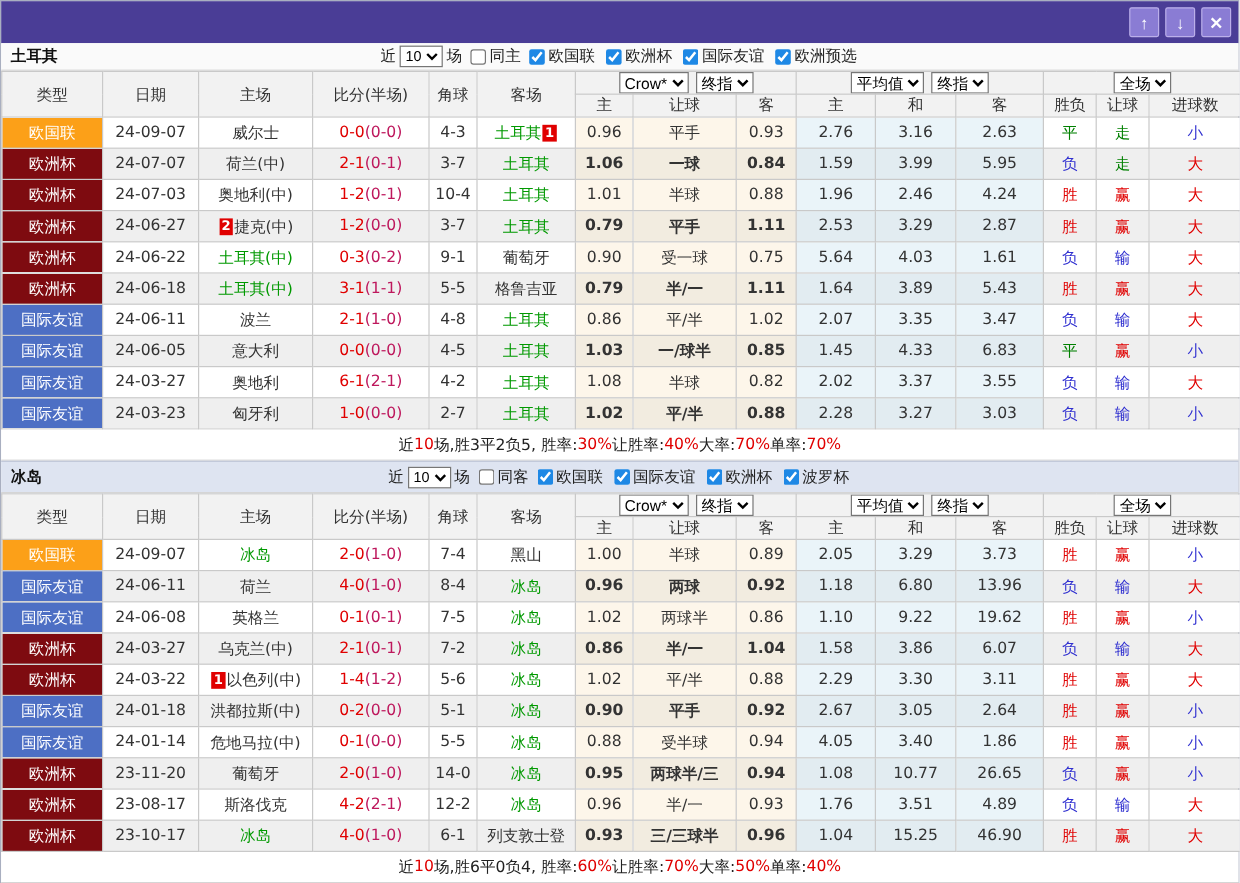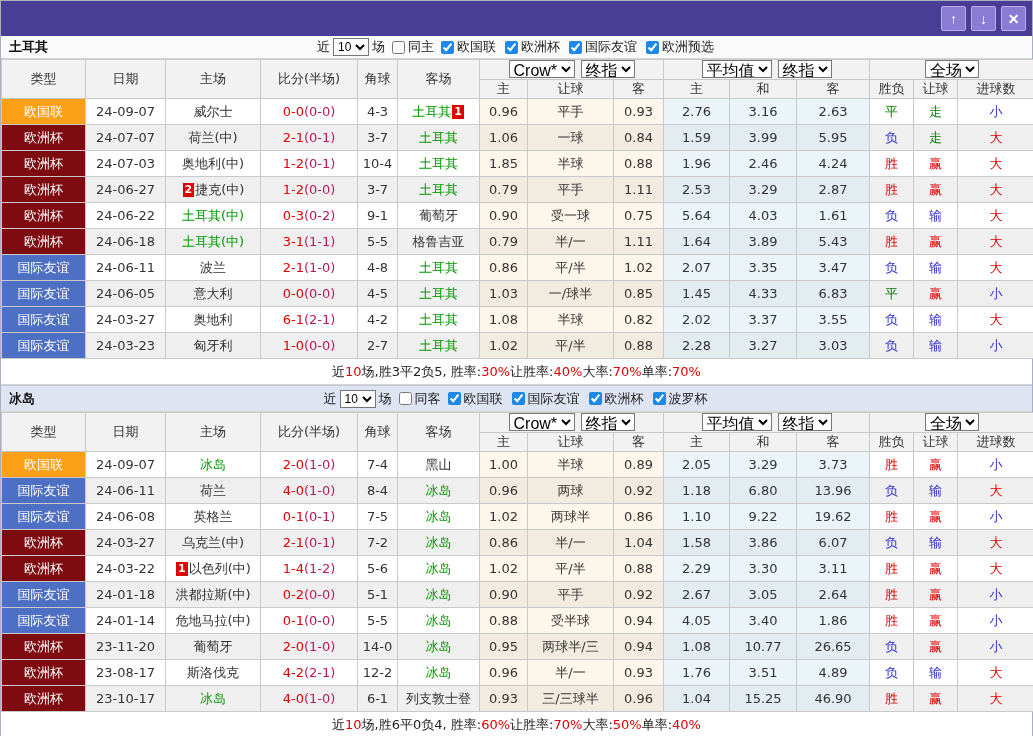--- a/index.html
+++ b/index.html
@@ -38,25 +38,25 @@
   .fctr input[type=checkbox]{width:13px;height:13px;accent-color:#1E88E5;margin:0 0 0 4px;}
   .fctr .lg{margin-right:2px;}
 
   
   table.grid{border-collapse:collapse;table-layout:fixed;width:1033px;font-size:13px;color:#333;}
   table.grid td{
     border:1px solid #C9C9C9;text-align:center;height:25px;padding:0 1px;
     overflow:hidden;white-space:nowrap;
   }
   tr.hgroup td, tr.hsub td{background:#F2F2F2;color:#333;height:18px;font-size:13px;}
-  tr.hgroup select, .hsub select{font-size:16px;height:18px;border:1px solid #767676;background:#fff;margin:0 3px;}
+  tr.hgroup select, .hsub select{font-size:13px;height:18px;border:1px solid #767676;background:#fff;margin:0 3px;}
   tr.odd td.pl{background:#FFFFFF;}
   tr.even td.pl{background:#EFEFEF;}
   tr.odd td.cream{background:#FDF6EA;}
-  tr.even td.cream{background:#F2ECE0;}
+  tr.even td.cream{background:#F2ECE0;font-weight:bold;}
   tr.odd td.blu{background:#EAF4F9;}
   tr.even td.blu{background:#E2ECF1;}
   td.type{color:#fff;font-size:13px;}
   .grn{color:#009900;}
   .red{color:#E00000;}
   .badge{
     display:inline-block;background:#E00000;color:#fff;font-size:11px;line-height:14px;
     padding:0 2px;vertical-align:middle;margin:0 1px;font-weight:bold;
   }
   .ht{color:#be185d;}
@@ -181,21 +181,21 @@
             <td class="pl" style="color:#008000">走</td>
             <td class="pl" style="color:#E00000">大</td>
           </tr>
           <tr class="odd">
             <td class="type" style="background:#7E0B10">欧洲杯</td>
             <td class="pl">24-07-03</td>
             <td class="pl">奥地利(中)</td>
             <td class="pl"><span class="red">1-2</span><span class="ht">(0-1)</span></td>
             <td class="pl">10-4</td>
             <td class="pl grn">土耳其</td>
-            <td class="cream">1.85</td>
+            <td class="cream">1.01</td>
             <td class="cream">半球</td>
             <td class="cream">0.88</td>
             <td class="blu">1.96</td>
             <td class="blu">2.46</td>
             <td class="blu">4.24</td>
             <td class="pl" style="color:#E00000">胜</td>
             <td class="pl" style="color:#E00000">赢</td>
             <td class="pl" style="color:#E00000">大</td>
           </tr>
           <tr class="even">

